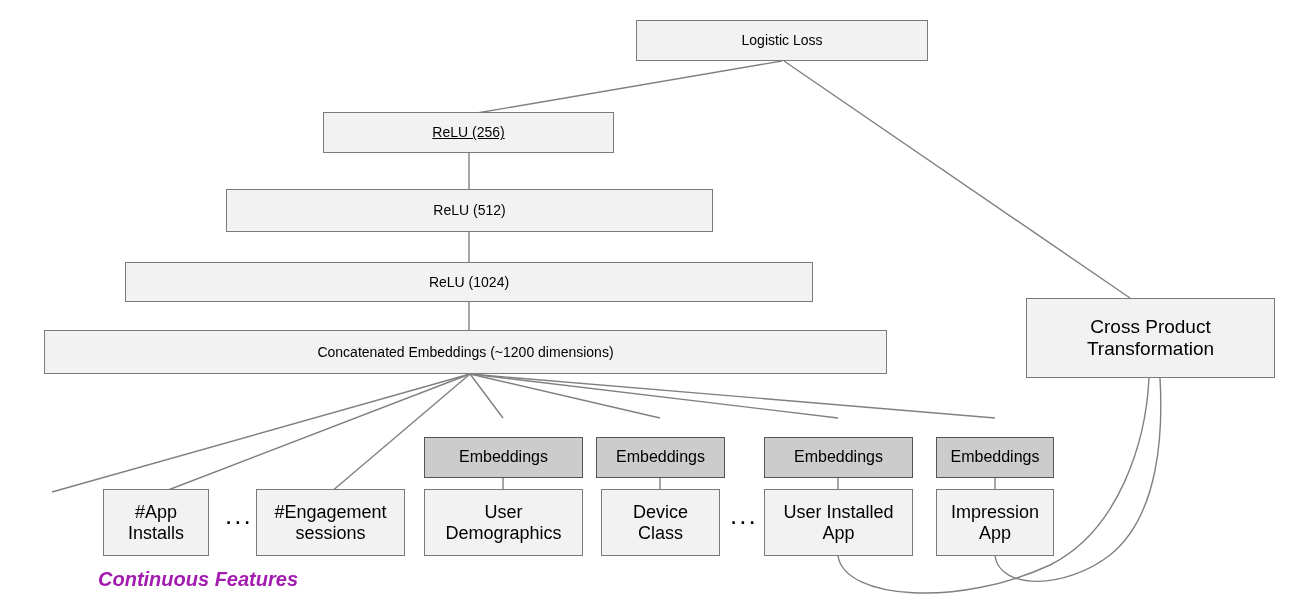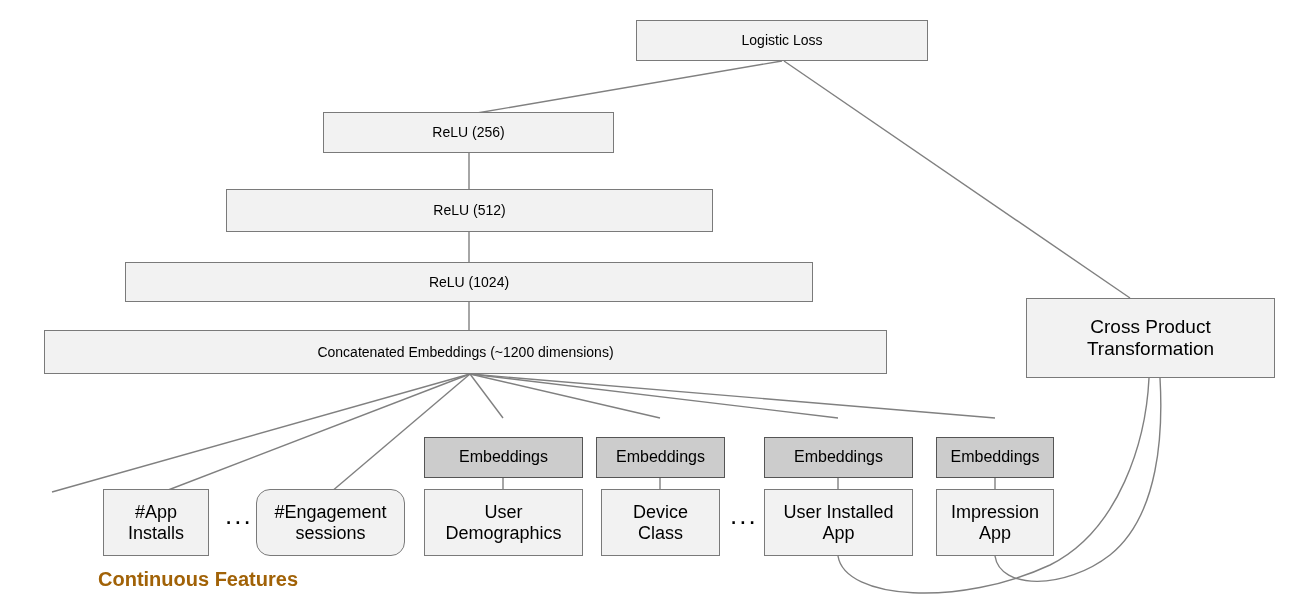--- a/index.html
+++ b/index.html
@@ -58,23 +58,24 @@
     position: absolute;
     font-size: 26px;
     color: #000000;
     letter-spacing: 2px;
     user-select: none;
   }
   .group-label {
     position: absolute;
     font-size: 20px;
     font-weight: bold;
-    color: #a16207;
+    color: #a21caf;
     white-space: nowrap;
     user-select: none;
+    font-style: italic;
   }
 </style>
 </head>
 <body>
 
 <div id="diagram-root">
 
   <svg class="canvas" viewBox="0 0 1295 611" preserveAspectRatio="none">
 
     <path class="edge" d="M 782 61 L 477 113"></path>
@@ -99,21 +100,21 @@
     <path class="edge" d="M 660 459 L 660 489"></path>
     <path class="edge" d="M 838 459 L 838 489"></path>
     <path class="edge" d="M 995 459 L 995 489"></path>
 
     <path class="edge" d="M 838 556 C 845 600, 960 607, 1050 565 C 1120 530, 1146 440, 1149 378"></path>
     <path class="edge" d="M 995 556 C 1000 590, 1065 590, 1110 555 C 1160 515, 1163 430, 1160 378"></path>
   </svg>
 
   <div class="node-box fs-22" style="left:636px; top:20px; width:292px; height:41px;">Logistic Loss</div>
 
-  <div class="node-box fs-22" style="left:323px; top:112px; width:291px; height:41px;">ReLU (256)</div>
+  <div class="node-box fs-22" style="left:323px; top:112px; width:291px; height:41px;text-decoration:underline;">ReLU (256)</div>
 
   <div class="node-box fs-22" style="left:226px; top:189px; width:487px; height:43px;">ReLU (512)</div>
 
   <div class="node-box fs-22" style="left:125px; top:262px; width:688px; height:40px;">ReLU (1024)</div>
 
   <div class="node-box fs-22" style="left:44px; top:330px; width:843px; height:44px;">Concatenated Embeddings (~1200 dimensions)</div>
 
   <div class="node-box fs-21" style="left:1026px; top:298px; width:249px; height:80px;">Cross Product
 Transformation</div>
 
@@ -124,21 +125,21 @@
   <div class="node-box shaded fs-16" style="left:764px; top:418px; width:149px; height:41px;">Embeddings</div>
 
   <div class="node-box shaded fs-16" style="left:936px; top:418px; width:118px; height:41px;">Embeddings</div>
 
 
   <div class="node-box fs-18" style="left:103px; top:489px; width:106px; height:67px;">#App
 Installs</div>
 
   <div class="ellipsis-mark" style="left:225px; top:500px;">...</div>
 
-  <div class="node-box fs-18" style="left:256px; top:489px; width:149px; height:67px;border-radius:14px;">#Engagement
+  <div class="node-box fs-18" style="left:256px; top:489px; width:149px; height:67px;">#Engagement
 sessions</div>
 
   <div class="node-box fs-18" style="left:424px; top:489px; width:159px; height:67px;">User
 Demographics</div>
 
   <div class="node-box fs-18" style="left:601px; top:489px; width:119px; height:67px;">Device
 Class</div>
 
   <div class="ellipsis-mark" style="left:730px; top:500px;">...</div>
 

